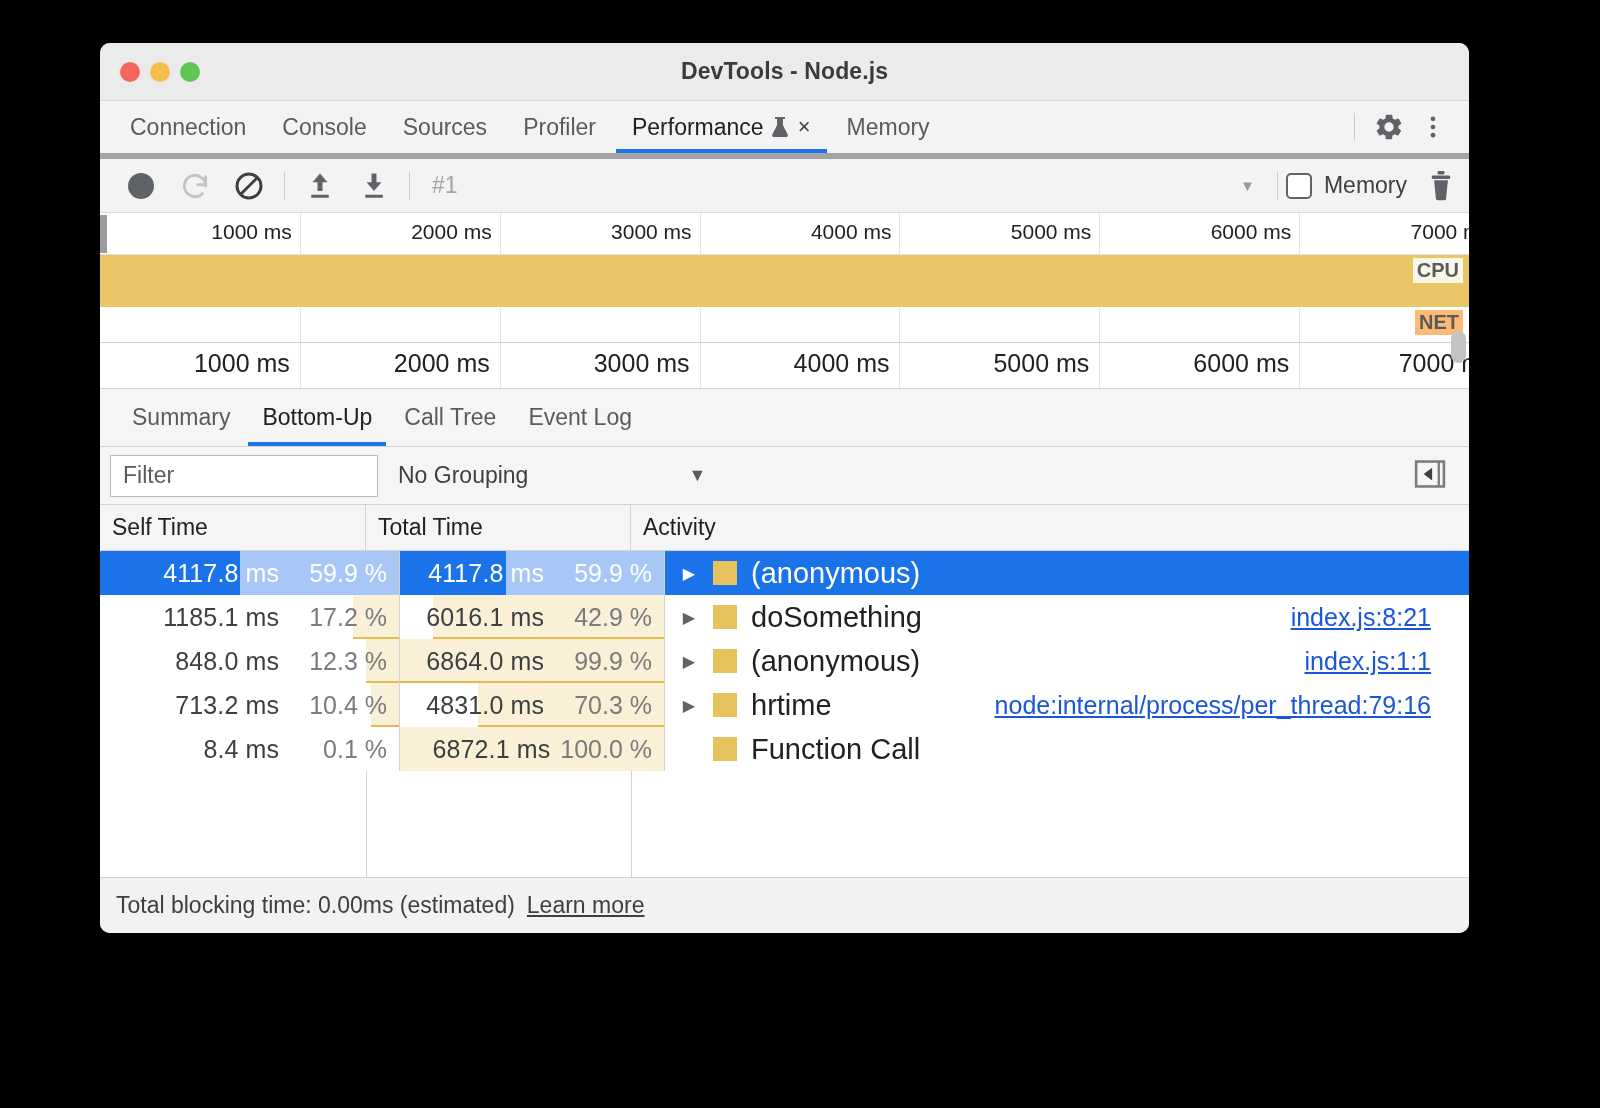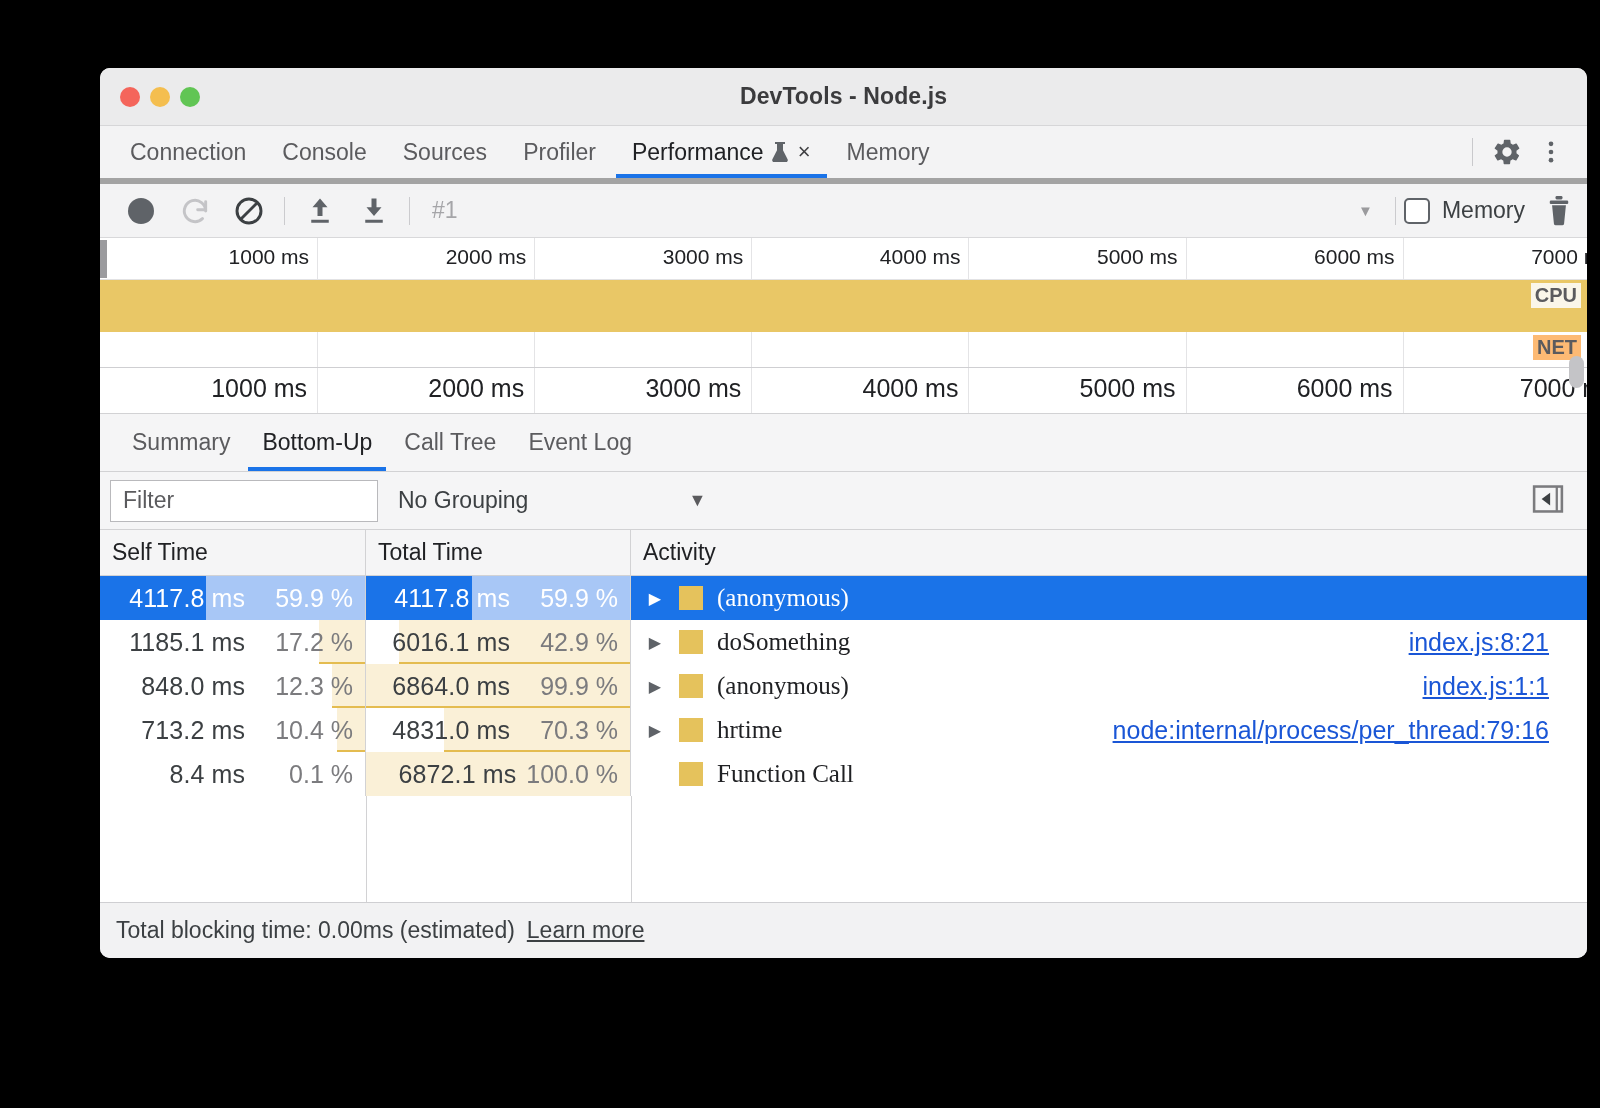--- a/index.html
+++ b/index.html
@@ -5,22 +5,22 @@
   * { box-sizing: border-box; margin: 0; padding: 0; }
   html, body {
     width: 1600px; height: 1108px;
     background: #000;
     font-family: "Liberation Sans", sans-serif;
     overflow: hidden;
   }
 
   #window {
     position: absolute;
-    left: 100px; top: 68px;
-    width: 1487px; height: 890px;
+    left: 100px; top: 43px;
+    width: 1369px; height: 890px;
     background: #fff;
     border-radius: 10px;
     overflow: hidden;
     display: flex;
     flex-direction: column;
   }
 
   
   .titlebar {
     height: 58px;
@@ -202,20 +202,21 @@
     border-right: 1px solid #d2d2d4;
   }
   .col-self  { width: 266px; flex: 0 0 266px; }
   .col-total { width: 265px; flex: 0 0 265px; }
   .col-act   { flex: 1 1 auto; border-right: none; }
 
   .tbody { flex: 1 1 auto; position: relative; min-height: 0; }
   .row {
     height: 44px; display:flex; align-items:stretch;
     position: relative;
+    padding-left: 34px;
   }
   .row.selected { background: #1a73e8; }
   .cell {
     position: relative; overflow: hidden;
     display:flex; align-items:center;
     border-right: 1px solid #d2d2d4;
   }
   .cell.act { border-right: none; }
   .gauge {
     position: absolute; top: 0; bottom: 0; right: 0;
@@ -241,21 +242,21 @@
   .tri {
     width: 20px; display:flex; align-items:center; justify-content:center;
     color:#5f6368; font-size: 16px; flex: 0 0 20px;
   }
   .row.selected .tri { color: #fff; }
   .tri.empty { visibility: hidden; }
   .swatch {
     width: 24px; height: 24px; background:#e5c25c;
     margin-left: 14px; margin-right: 14px; flex:0 0 24px;
   }
-  .act-name { font-size: 25px; color:#202124; white-space:nowrap;font-family:Liberation Serif, serif; }
+  .act-name { font-size: 29px; color:#202124; white-space:nowrap; }
   .row.selected .act-name { color:#fff; }
   .act-link {
     margin-left: auto; margin-right: 38px;
     font-size: 25px; color:#1a56d6; text-decoration: underline;
     white-space:nowrap;
   }
 
   
   .statusbar {
     height: 56px; background:#f2f2f3;

